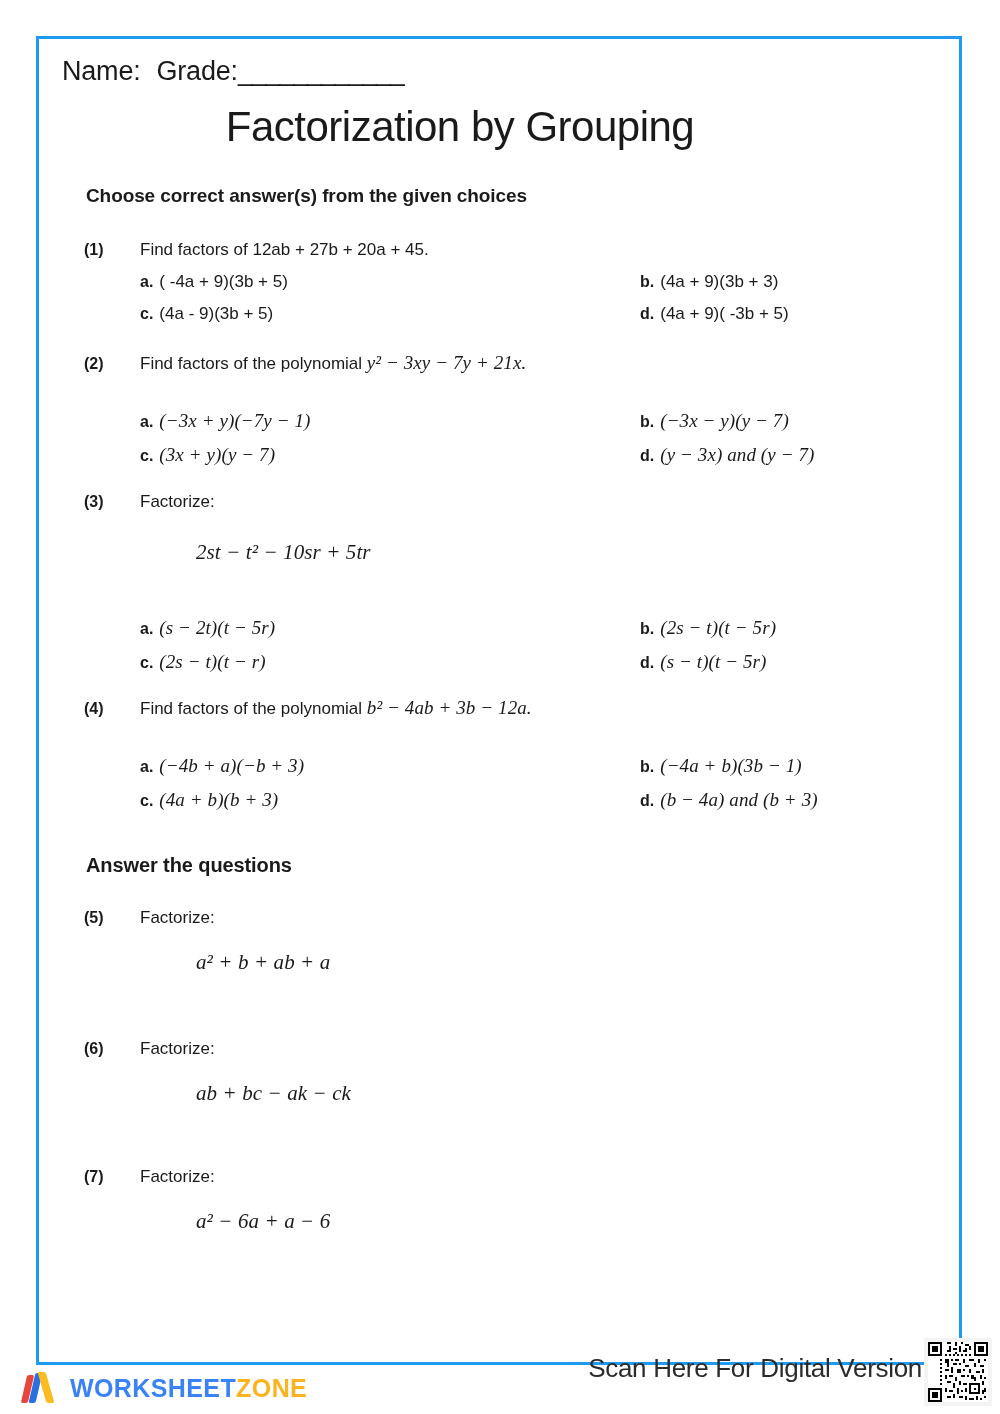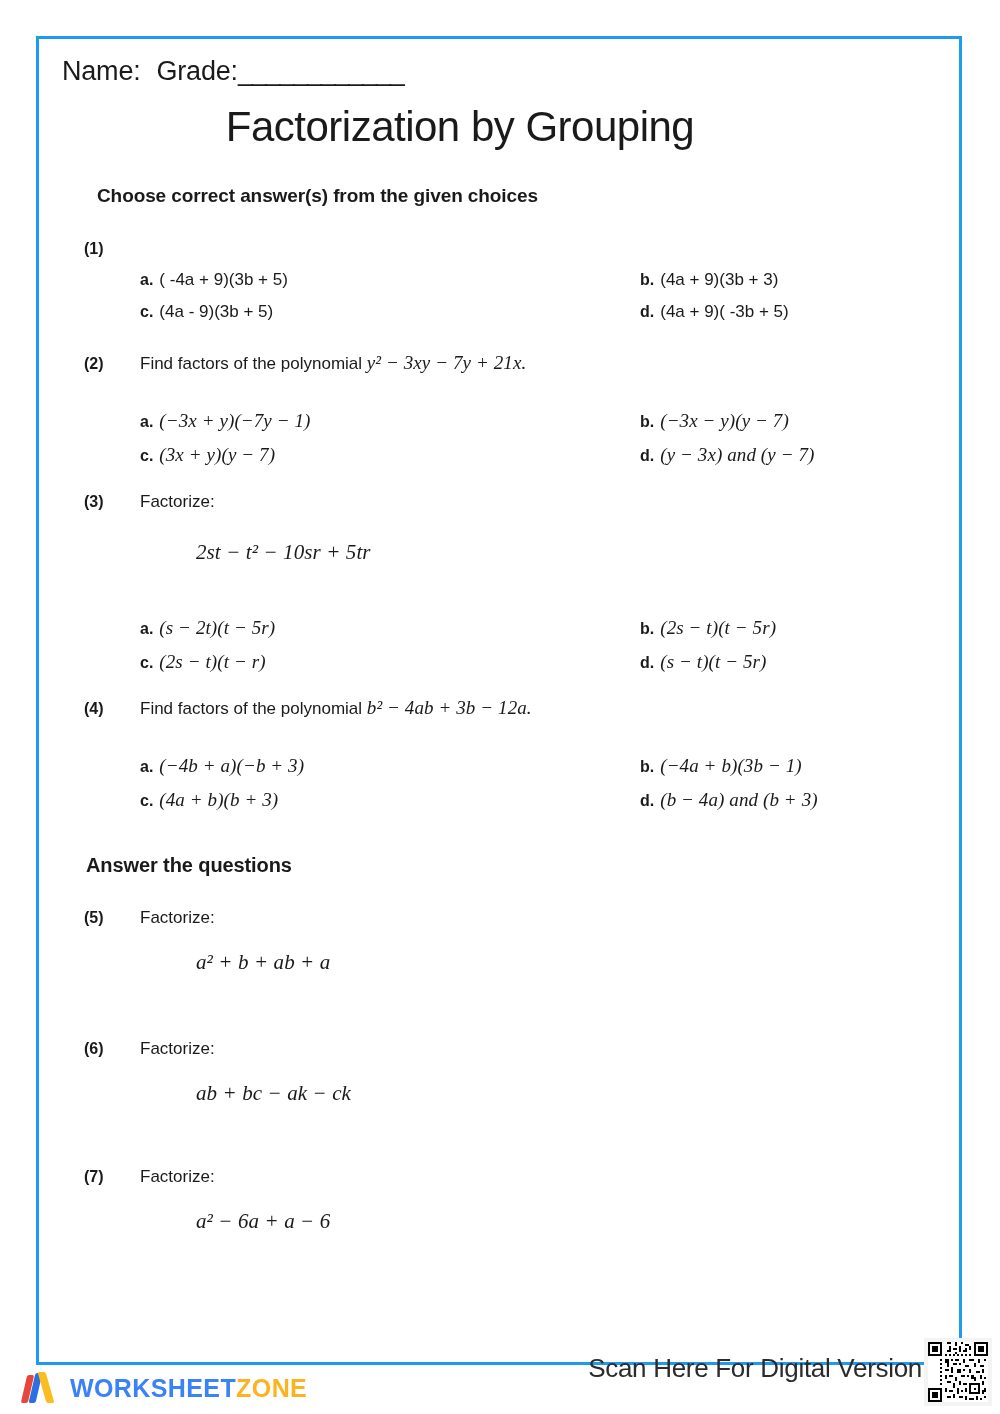--- a/index.html
+++ b/index.html
@@ -57,21 +57,21 @@
     letter-spacing: -0.5px;
     margin-left: 20px;
   }
 
   .section-head {
     position: absolute;
     font-weight: bold;
     font-size: 19px;
     letter-spacing: -0.1px;
   }
-  #sec-choose { left: 97px; top: 185px; }
+  #sec-choose { left: 86px; top: 185px; }
   #sec-answer { left: 86px; top: 854px; font-size: 20px; }
 
   
   .q {
     position: absolute;
     left: 84px;
     width: 850px;
   }
   .q-head {
     display: flex;
@@ -188,20 +188,21 @@
     <span class="rule">____________</span>
 </div>
 
 <div class="title">Factorization by Grouping</div>
 
 <div class="section-head" id="sec-choose">Choose correct answer(s) from the given choices</div>
 
 <div class="q" style="top:240px;">
   <div class="q-head">
     <span class="q-num">(1)</span>
+    <span class="q-text"><span>Find factors of </span><span class="ms">12ab + 27b + 20a + 45.</span></span>
   </div>
   <div class="opts">
     <div class="opt">
       <span class="opt-key">a.</span>
       <span class="opt-val ms">( -4a + 9)(3b + 5)</span>
     </div>
     <div class="opt">
       <span class="opt-key">b.</span>
       <span class="opt-val ms">(4a + 9)(3b + 3)</span>
     </div>

